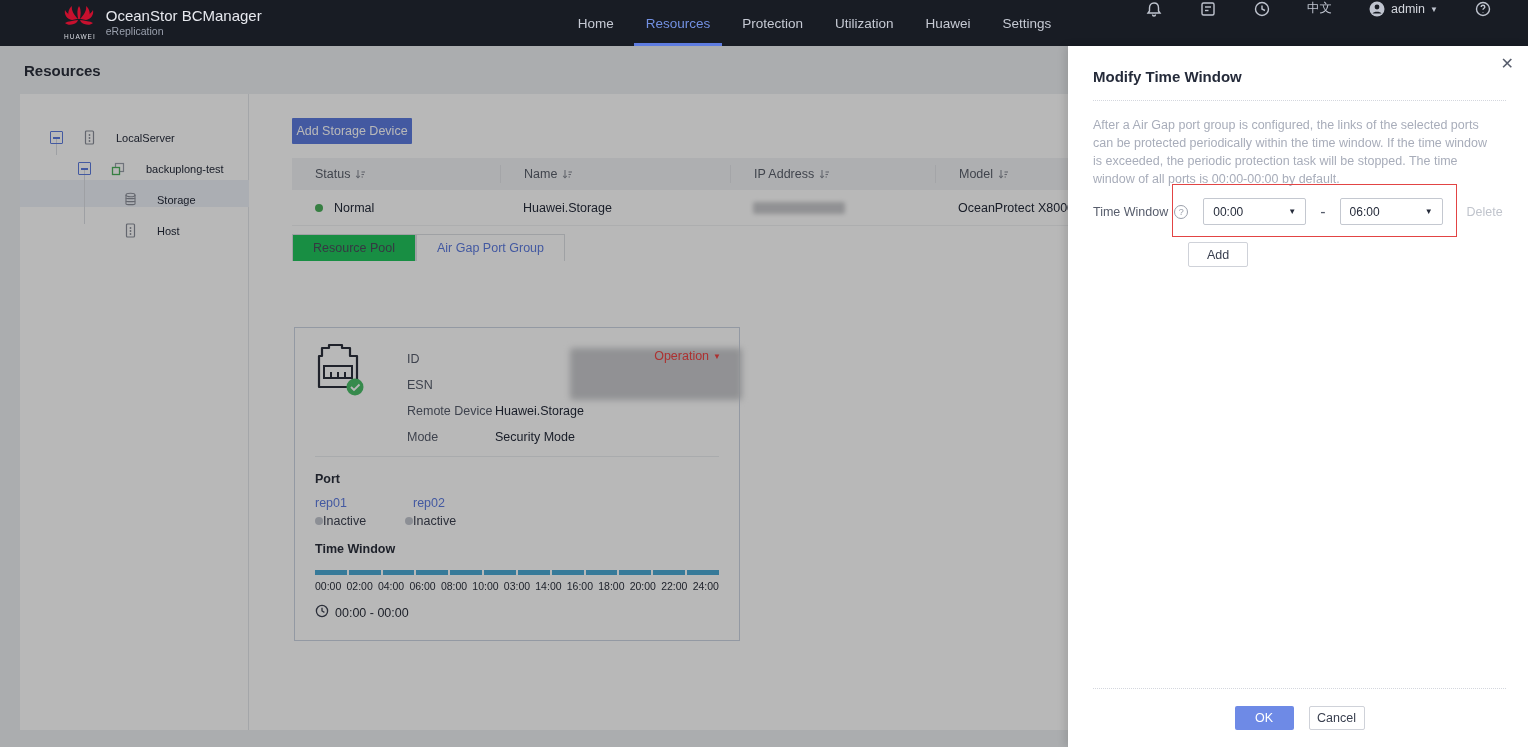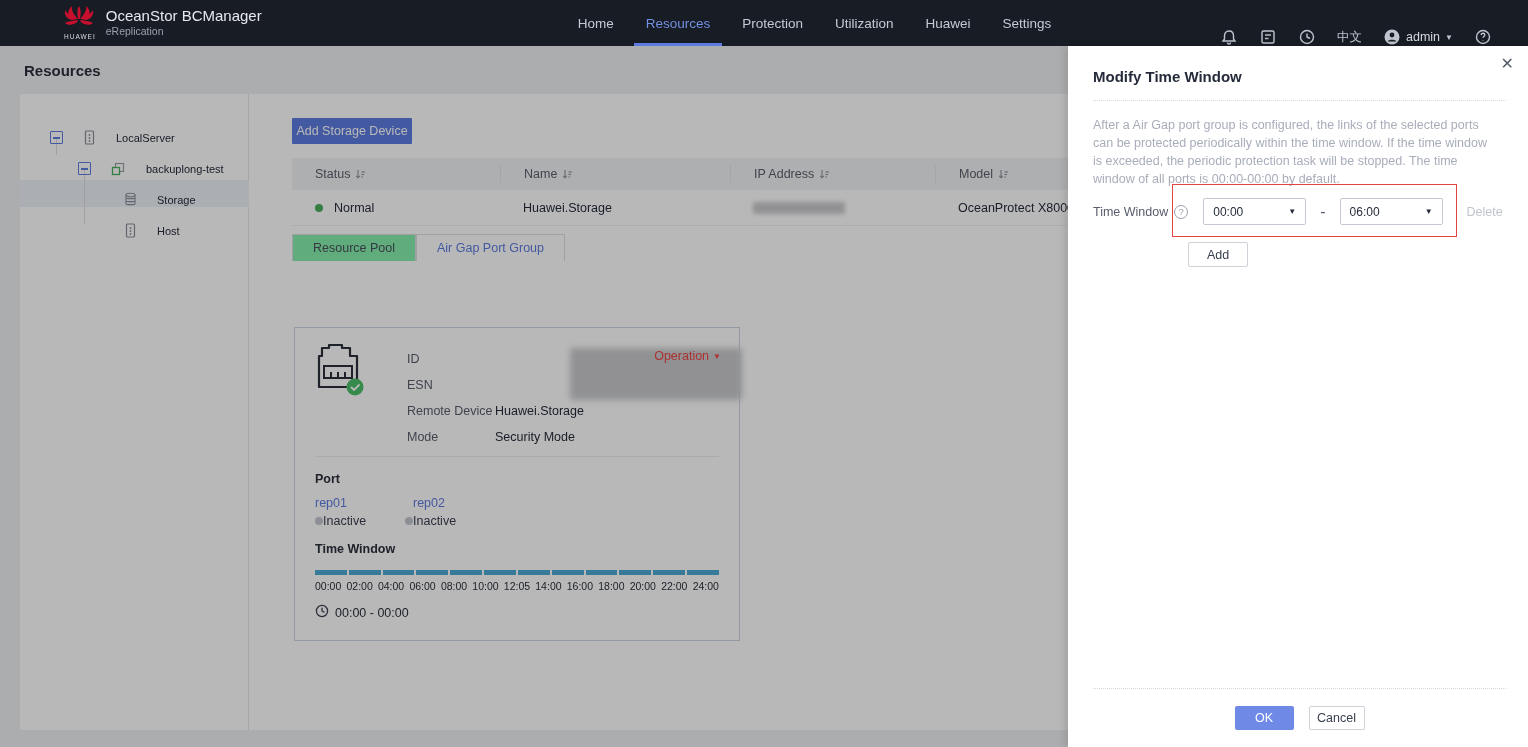--- a/index.html
+++ b/index.html
@@ -14,21 +14,21 @@
   .brand-txt { font-size:6.5px; color:#d8dbe2; letter-spacing:1px; text-align:center; margin-top:1px; }
   .product-block { margin-left:10px; line-height:1.1; margin-top:2px; }
   .product-name { color:#e6e8ee; font-size:15px; }
   .product-sub { color:#9aa0ad; font-size:10.5px; margin-top:1px; }
   .nav-menu { display:flex; height:46px; margin-left:300px; }
   .nav-item { height:46px; display:flex; align-items:center; padding:0 16px;
     font-size:13.5px; color:#c6cad4; cursor:pointer; position:relative; }
   .nav-item.active { color:#7290e2; }
   .nav-item.active::after { content:""; position:absolute; left:4px; right:4px; bottom:0;
     height:3px; background:#5e7ce0; }
-  .nav-right { position:absolute; right:36px; top:0; height:46px; display:flex; align-items:flex-end; gap:21px; }
+  .nav-right { position:absolute; right:36px; top:0; height:46px; display:flex; align-items:flex-start; gap:36px; }
   .nav-ico { width:18px; height:18px; display:flex; align-items:center; justify-content:center; }
   .nav-ico svg { stroke:#bfc4cf; fill:none; stroke-width:1.4; }
   .lang { color:#bfc4cf; font-size:12.5px; }
   .userbox { display:flex; align-items:center; gap:5px; color:#d4d7de; font-size:12.5px; }
   .caret { font-size:8px; color:#bfc4cf; }
 
   
   .workspace { position:absolute; left:0; top:46px; width:1528px; height:701px; background:#eef0f3; }
   .page-title { position:absolute; left:24px; top:16px; font-size:15px; font-weight:bold; color:#2b303c; }
   .panel { position:absolute; left:20px; top:48px; width:1488px; height:636px; background:#ffffff; }
@@ -53,21 +53,21 @@
   .c1{width:208px;} .c2{width:230px;} .c3{width:205px;} .c4{flex:1;}
   .trow { display:flex; height:36px; align-items:center; background:#fff; border-bottom:1px solid #f0f1f3; cursor:pointer; }
   .td { padding-left:23px; display:flex; align-items:center; gap:11px; }
   .dot { width:8px; height:8px; border-radius:50%; }
   .blur-ip { width:92px; height:12px; background:#c9cacd; border-radius:2px; filter:blur(2px); }
   .sort-ico svg { display:block; }
 
   
   .tabs { position:absolute; left:22px; top:140px; display:flex; }
   .tab { height:27px; padding:0 20px; display:flex; align-items:center; font-size:12.5px; cursor:pointer;
-    background:#86efac; border:1px solid #dddfe4; border-bottom:none; color:#4a4f5c; }
+    background:#22c55e; border:1px solid #dddfe4; border-bottom:none; color:#4a4f5c; }
   .tab.active { background:#fff; color:#5e7ce0; }
 
   
   .card { position:absolute; left:24px; top:233px; width:446px; height:314px; border:1px solid #ccd4e2; background:#fff; }
   .card-top { position:absolute; left:20px; top:18px; right:18px; }
   .dev-ico { position:absolute; left:14px; top:12px; }
   .fieldcol { position:absolute; left:92px; top:0; }
   .frow { display:flex; height:26px; align-items:center; font-size:12.5px; }
   .flabel { width:88px; color:#575d6c; }
   .fvalue { color:#252b3a; }
@@ -402,21 +402,21 @@
               <div class="tl-seg"></div>
               <div class="tl-seg"></div>
           </div>
           <div class="tl-labels">
             <span>00:00</span>
               <span>02:00</span>
             <span>04:00</span>
               <span>06:00</span>
             <span>08:00</span>
               <span>10:00</span>
-            <span>12:05</span>
+            <span>03:00</span>
               <span>14:00</span>
             <span>16:00</span>
               <span>18:00</span>
             <span>20:00</span>
               <span>22:00</span>
             <span>24:00</span>
           </div>
           <div class="tw-current">
             <span>
               <svg width="14" height="14" viewBox="0 0 14 14">

